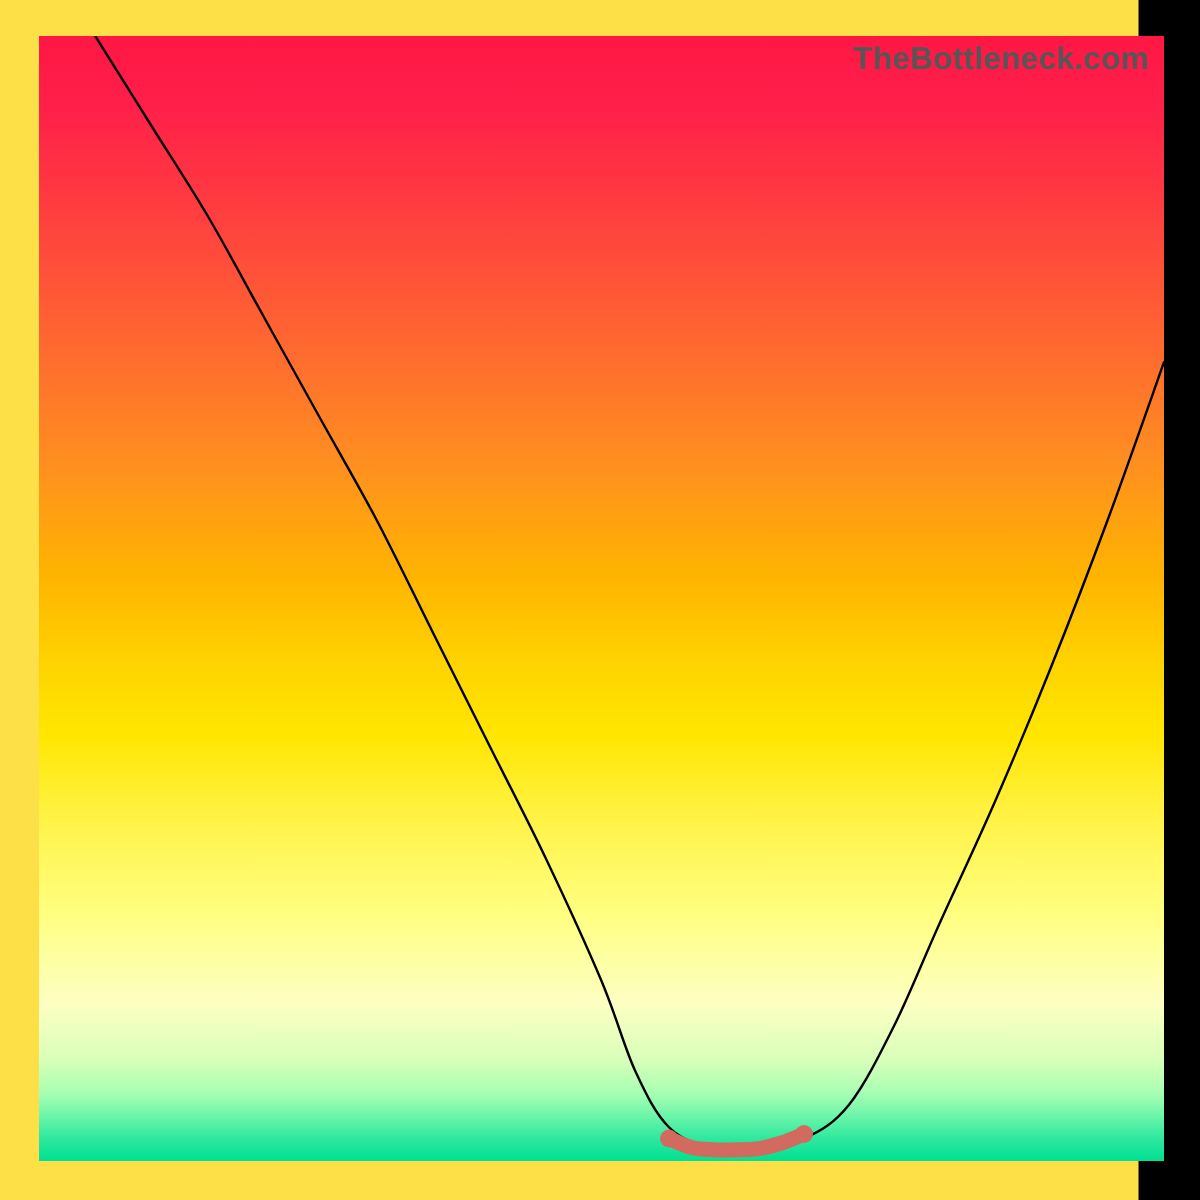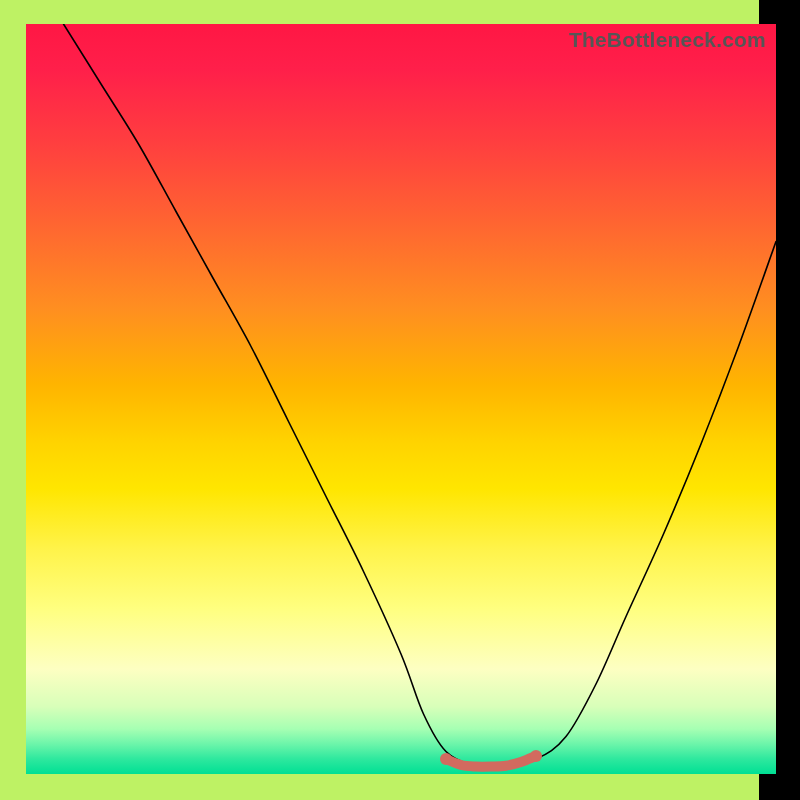--- a/index.html
+++ b/index.html
@@ -1,21 +1,21 @@
 <!DOCTYPE html>
 <html><head>
 <meta charset="utf-8">
 <style>
   * { margin: 0; padding: 0; box-sizing: border-box; }
   html, body { width: 800px; height: 800px; overflow: hidden; background: #000; }
   .frame {
     position: relative;
     width: 759px;
     height: 800px;
-    background: #bef264;
+    background: #fde047;
   }
   .plot-area {
     position: absolute;
     left: 26px;
     top: 24px;
     width: 750px;
     height: 750px;
   }
   .plot-bg {
     position: absolute;

